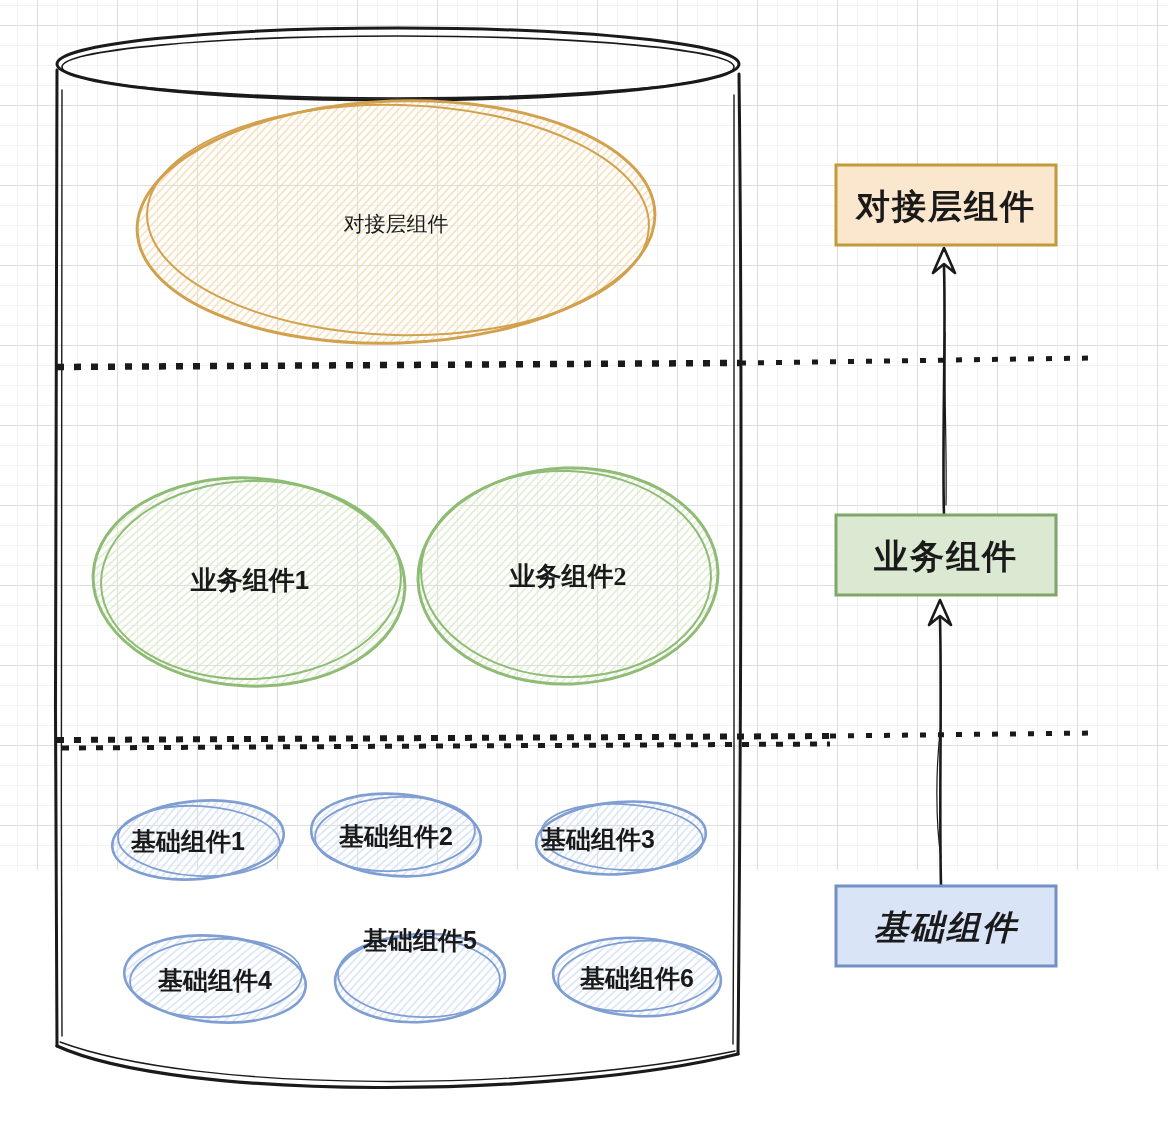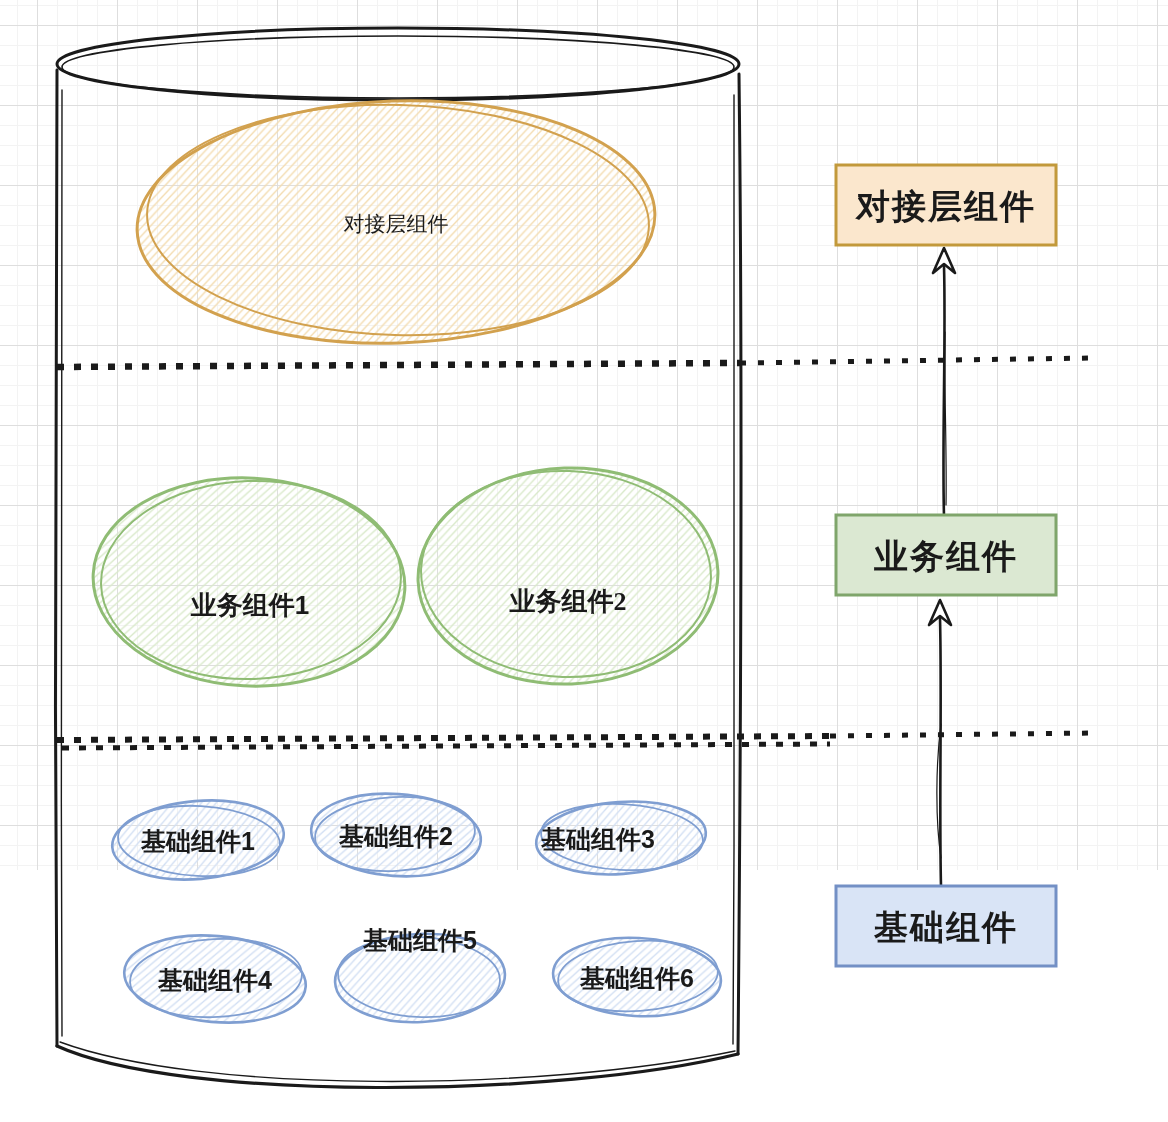--- a/index.html
+++ b/index.html
@@ -17,21 +17,21 @@
       linear-gradient(90deg, #f3f3f3 1px, transparent 1px);
     background-size:80px 80px,80px 80px,20px 20px,20px 20px;
     background-position:37px 25px,37px 25px,17px 5px,17px 5px;
   }
   svg{position:absolute;left:0;top:0;}
   .lbl{
     position:absolute;transform:translate(-50%,-50%);
     white-space:nowrap;color:#1a1a1a;line-height:1;
   }
   .ell-lbl-orange{font-size:21px;font-weight:400;}
-  .ell-lbl-green{font-size:26px;font-weight:700;margin-top:25px;}
+  .ell-lbl-green{font-size:26px;font-weight:700;}
   .ell-lbl-blue{font-size:25px;font-weight:700;}
   .legend-lbl{font-size:34px;font-weight:700;letter-spacing:2px;}
 </style>
 </head>
 <body>
 
 <div class="stage">
 
   <svg width="1168" height="1122" viewBox="0 0 1168 1122">
     <defs>
@@ -118,24 +118,24 @@
     <rect x="836" y="165" width="220" height="80" stroke-width="3" fill="#FBE7CD" stroke="#C2993B"></rect>
     <rect x="836" y="515" width="220" height="80" stroke-width="3" fill="#DBE8D2" stroke="#7FA56B"></rect>
     <rect x="836" y="886" width="220" height="80" stroke-width="3" fill="#D9E4F6" stroke="#7390C5"></rect>
   </svg>
 
   <div class="lbl ell-lbl-orange" style="left:396px;top:223px;">对接层组件</div>
 
   <div class="lbl ell-lbl-green" style="left:250px;top:580px;">业务组件1</div>
   <div class="lbl ell-lbl-green" style="left:568px;top:577px;font-family:Liberation Serif, serif;">业务组件2</div>
 
-  <div class="lbl ell-lbl-blue" style="left:198px;top:841px;">基础组件1</div>
+  <div class="lbl ell-lbl-blue" style="left:188px;top:841px;">基础组件1</div>
   <div class="lbl ell-lbl-blue" style="left:396px;top:836px;">基础组件2</div>
   <div class="lbl ell-lbl-blue" style="left:598px;top:839px;">基础组件3</div>
   <div class="lbl ell-lbl-blue" style="left:215px;top:980px;">基础组件4</div>
   <div class="lbl ell-lbl-blue" style="left:420px;top:940px;">基础组件5</div>
   <div class="lbl ell-lbl-blue" style="left:637px;top:978px;text-align:center;">基础组件6</div>
 
   <div class="lbl legend-lbl" style="left:946px;top:206px;">对接层组件</div>
   <div class="lbl legend-lbl" style="left:946px;top:556px;">业务组件</div>
-  <div class="lbl legend-lbl" style="left:946px;top:927px;">基础组件</div>
+  <div class="lbl legend-lbl" style="left:946px;top:927px;font-style:italic;">基础组件</div>
 
 </div>
 
 </body></html>

